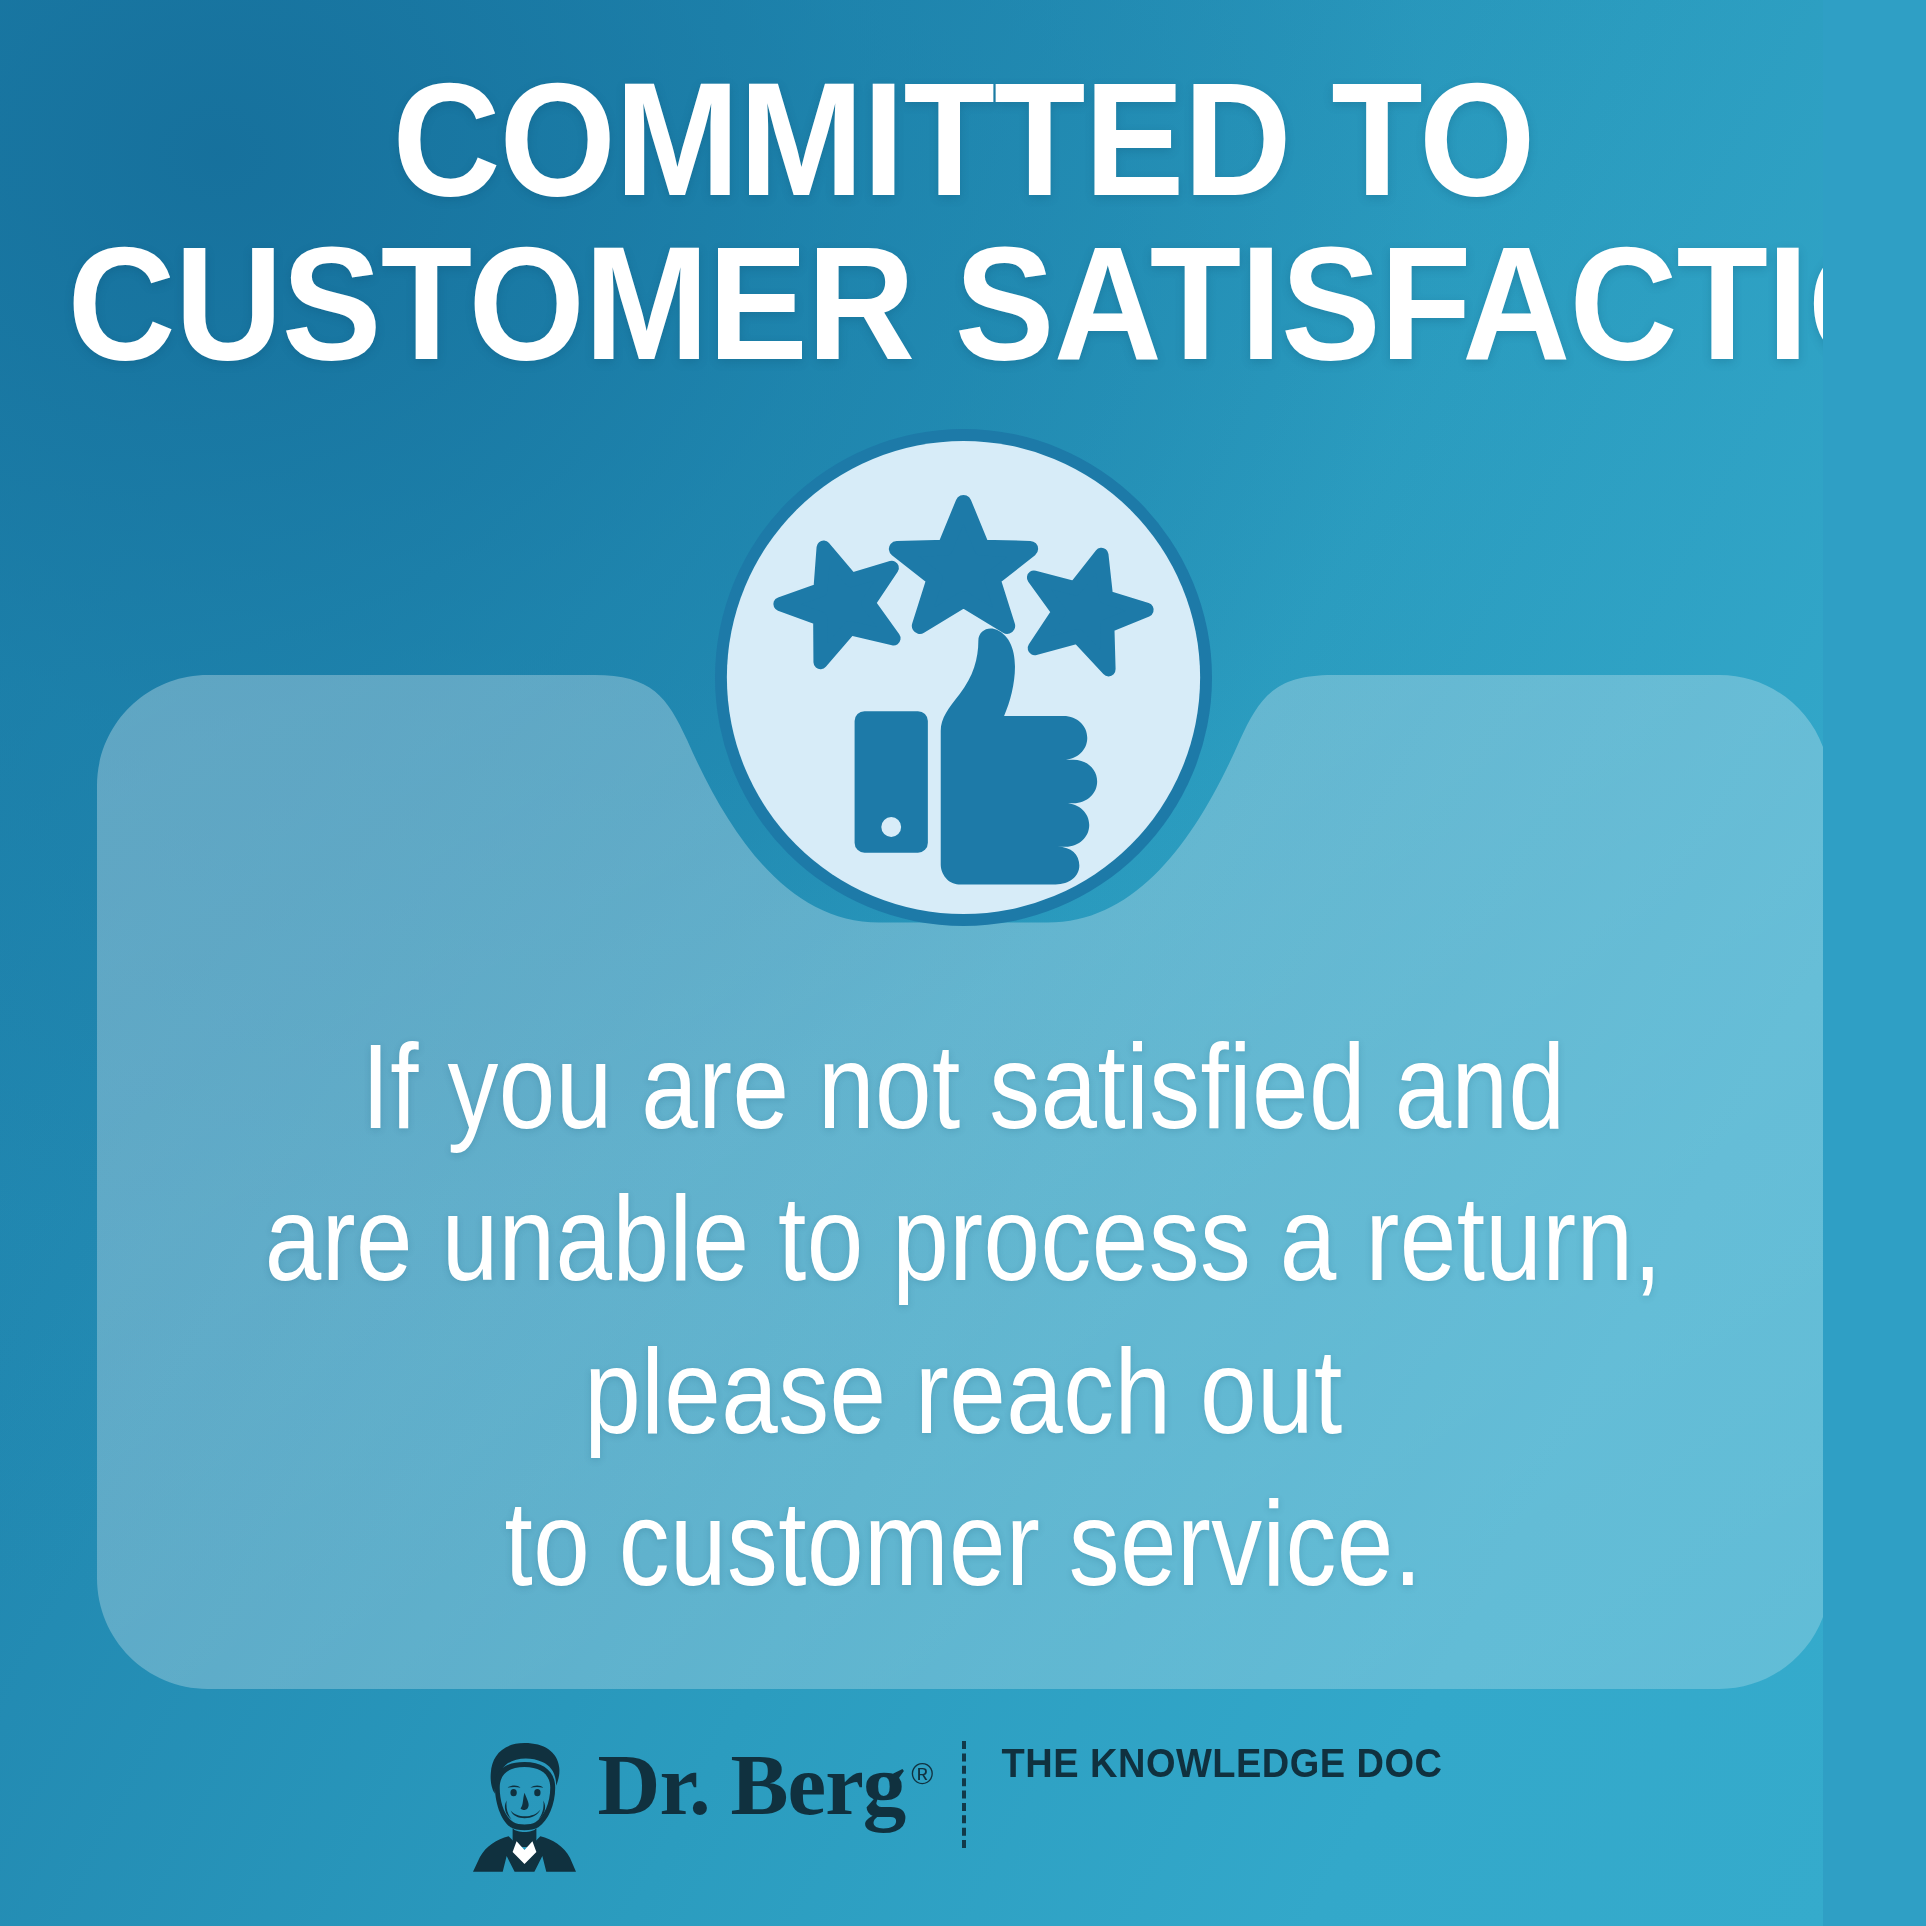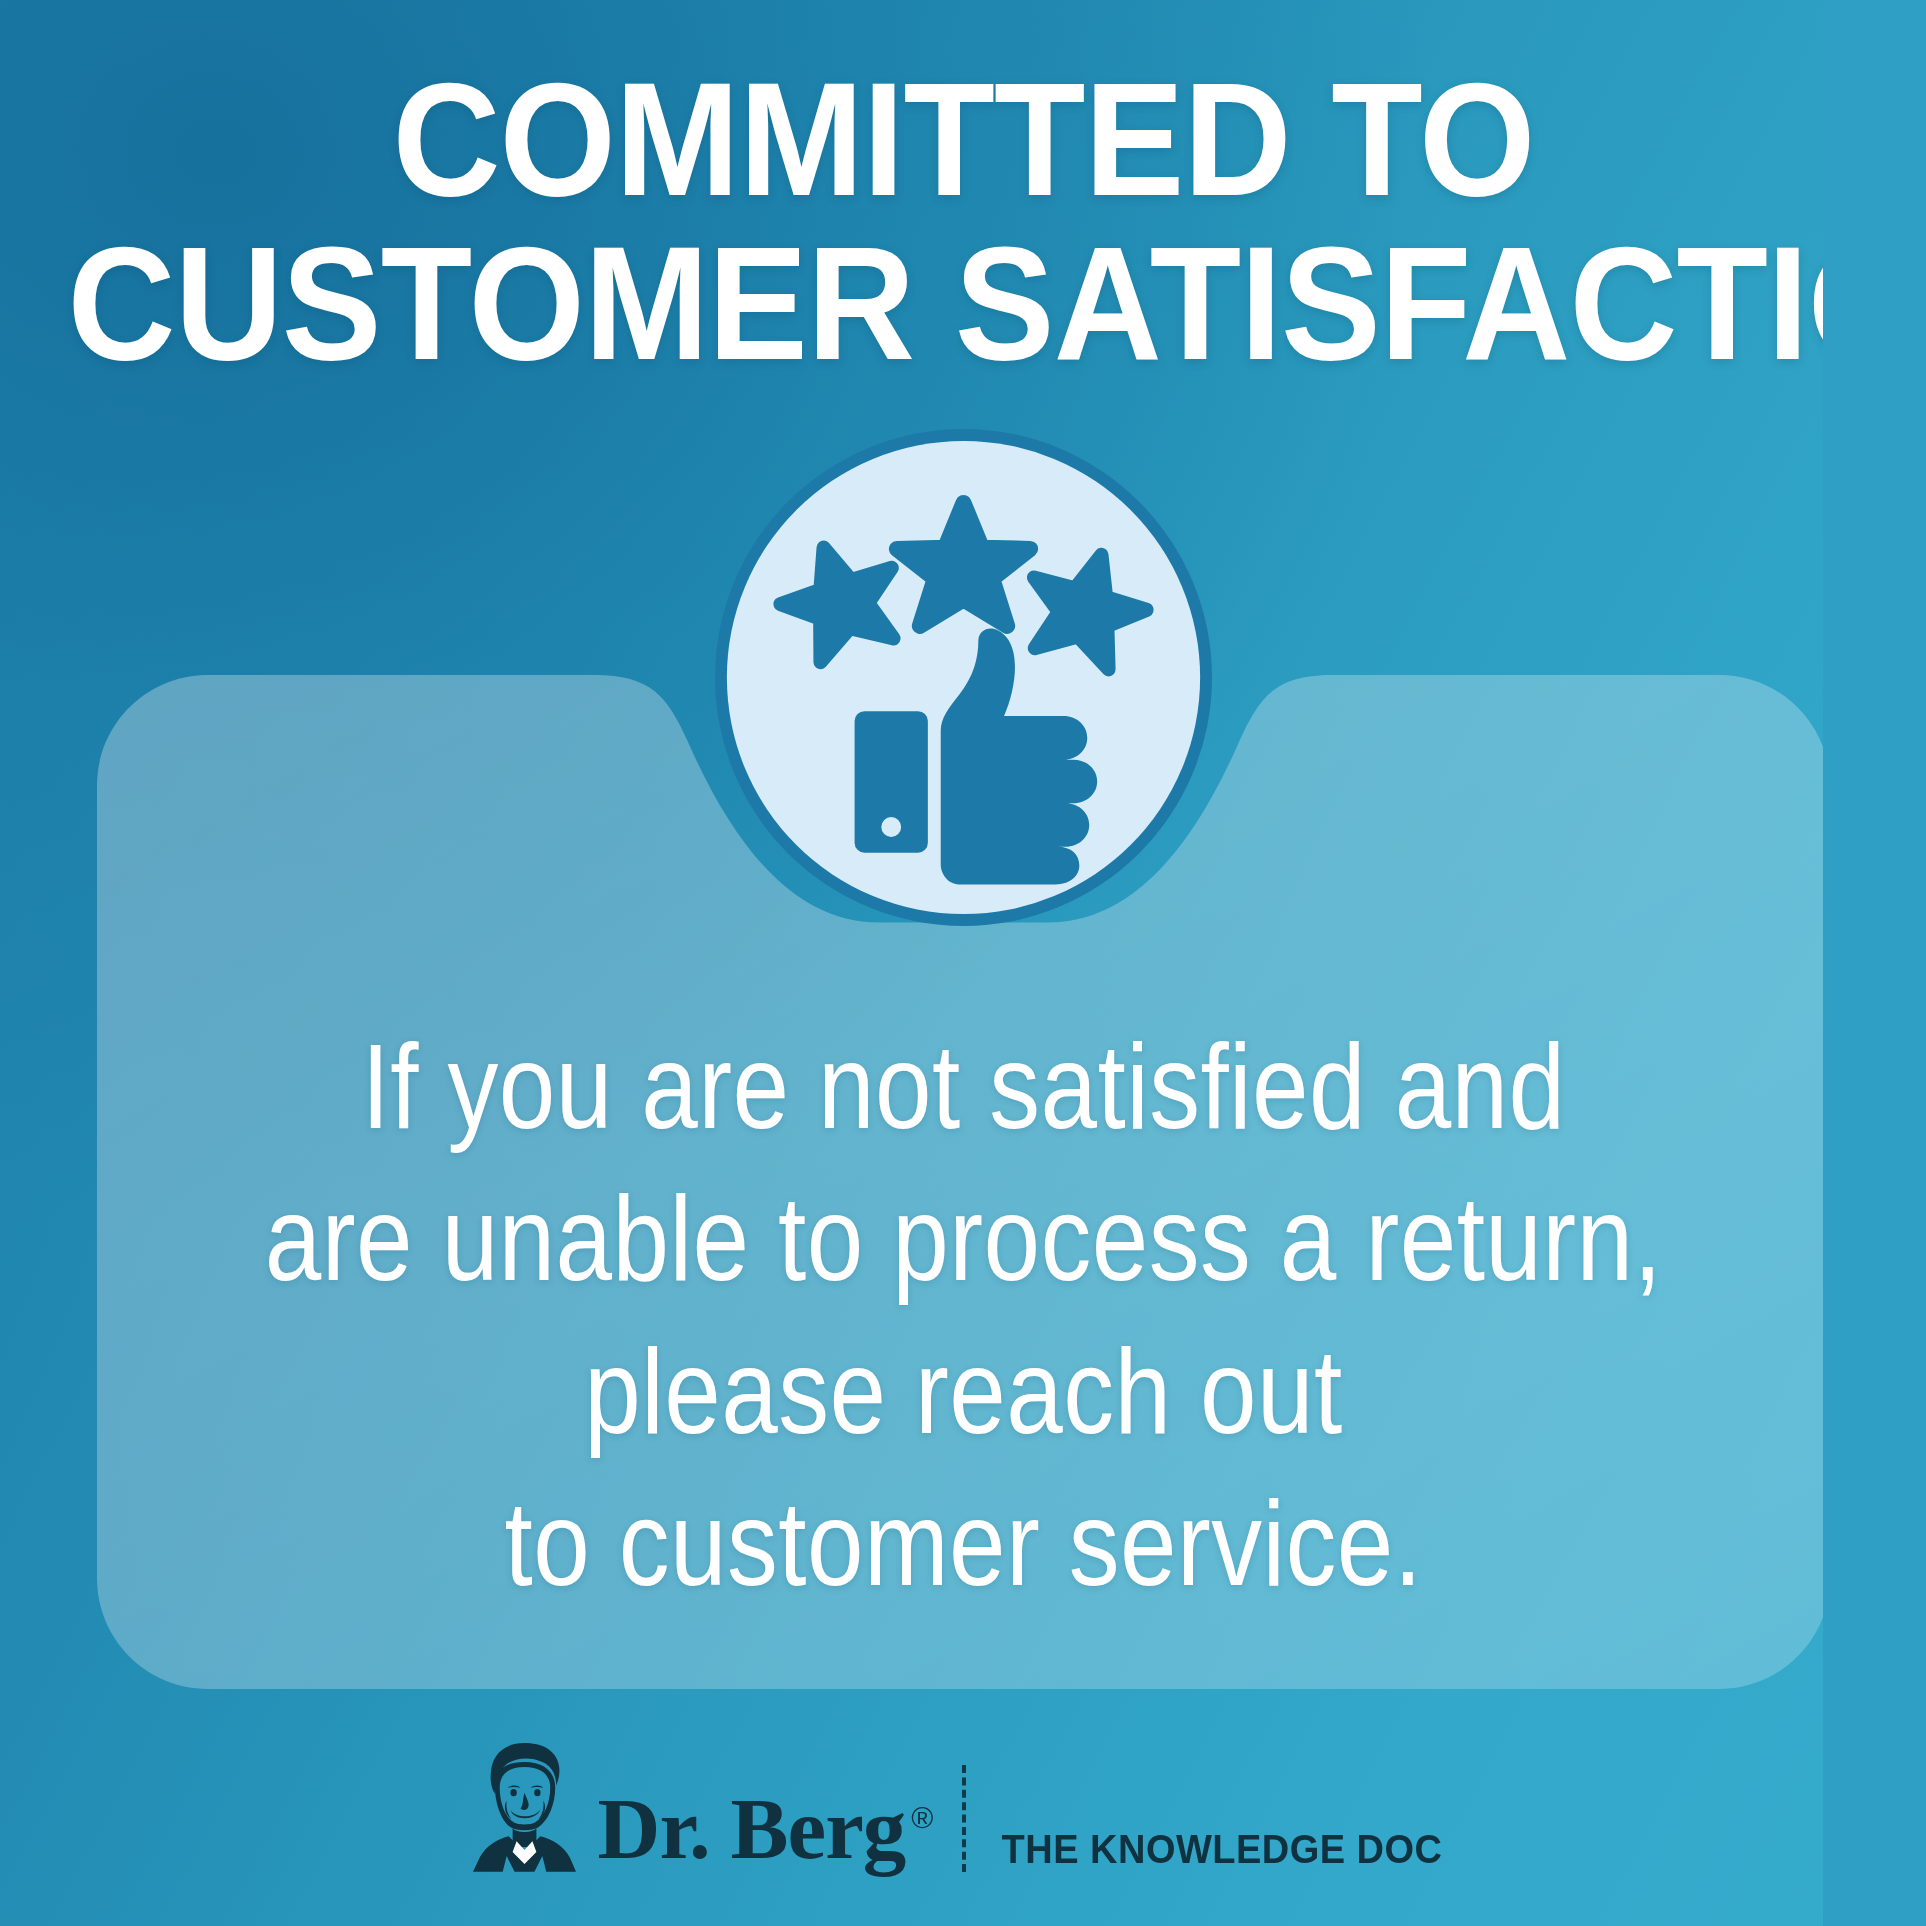--- a/index.html
+++ b/index.html
@@ -75,21 +75,21 @@
   }
   .badge svg { display: block; width: 100%; height: 100%; }
 
   
   .footer {
     position: absolute;
     left: 0;
     bottom: 55px;
     width: 1927px;
     display: flex;
-    align-items: flex-end;
+    align-items: flex-start;
     justify-content: center;
     gap: 0;
   }
   .logo-face { width: 103px; height: 131px; display: block; }
   .logo-word {
     font-family: "Liberation Serif", serif;
     font-weight: bold;
     font-size: 87px;
     color: #10313f;
     line-height: 1;

